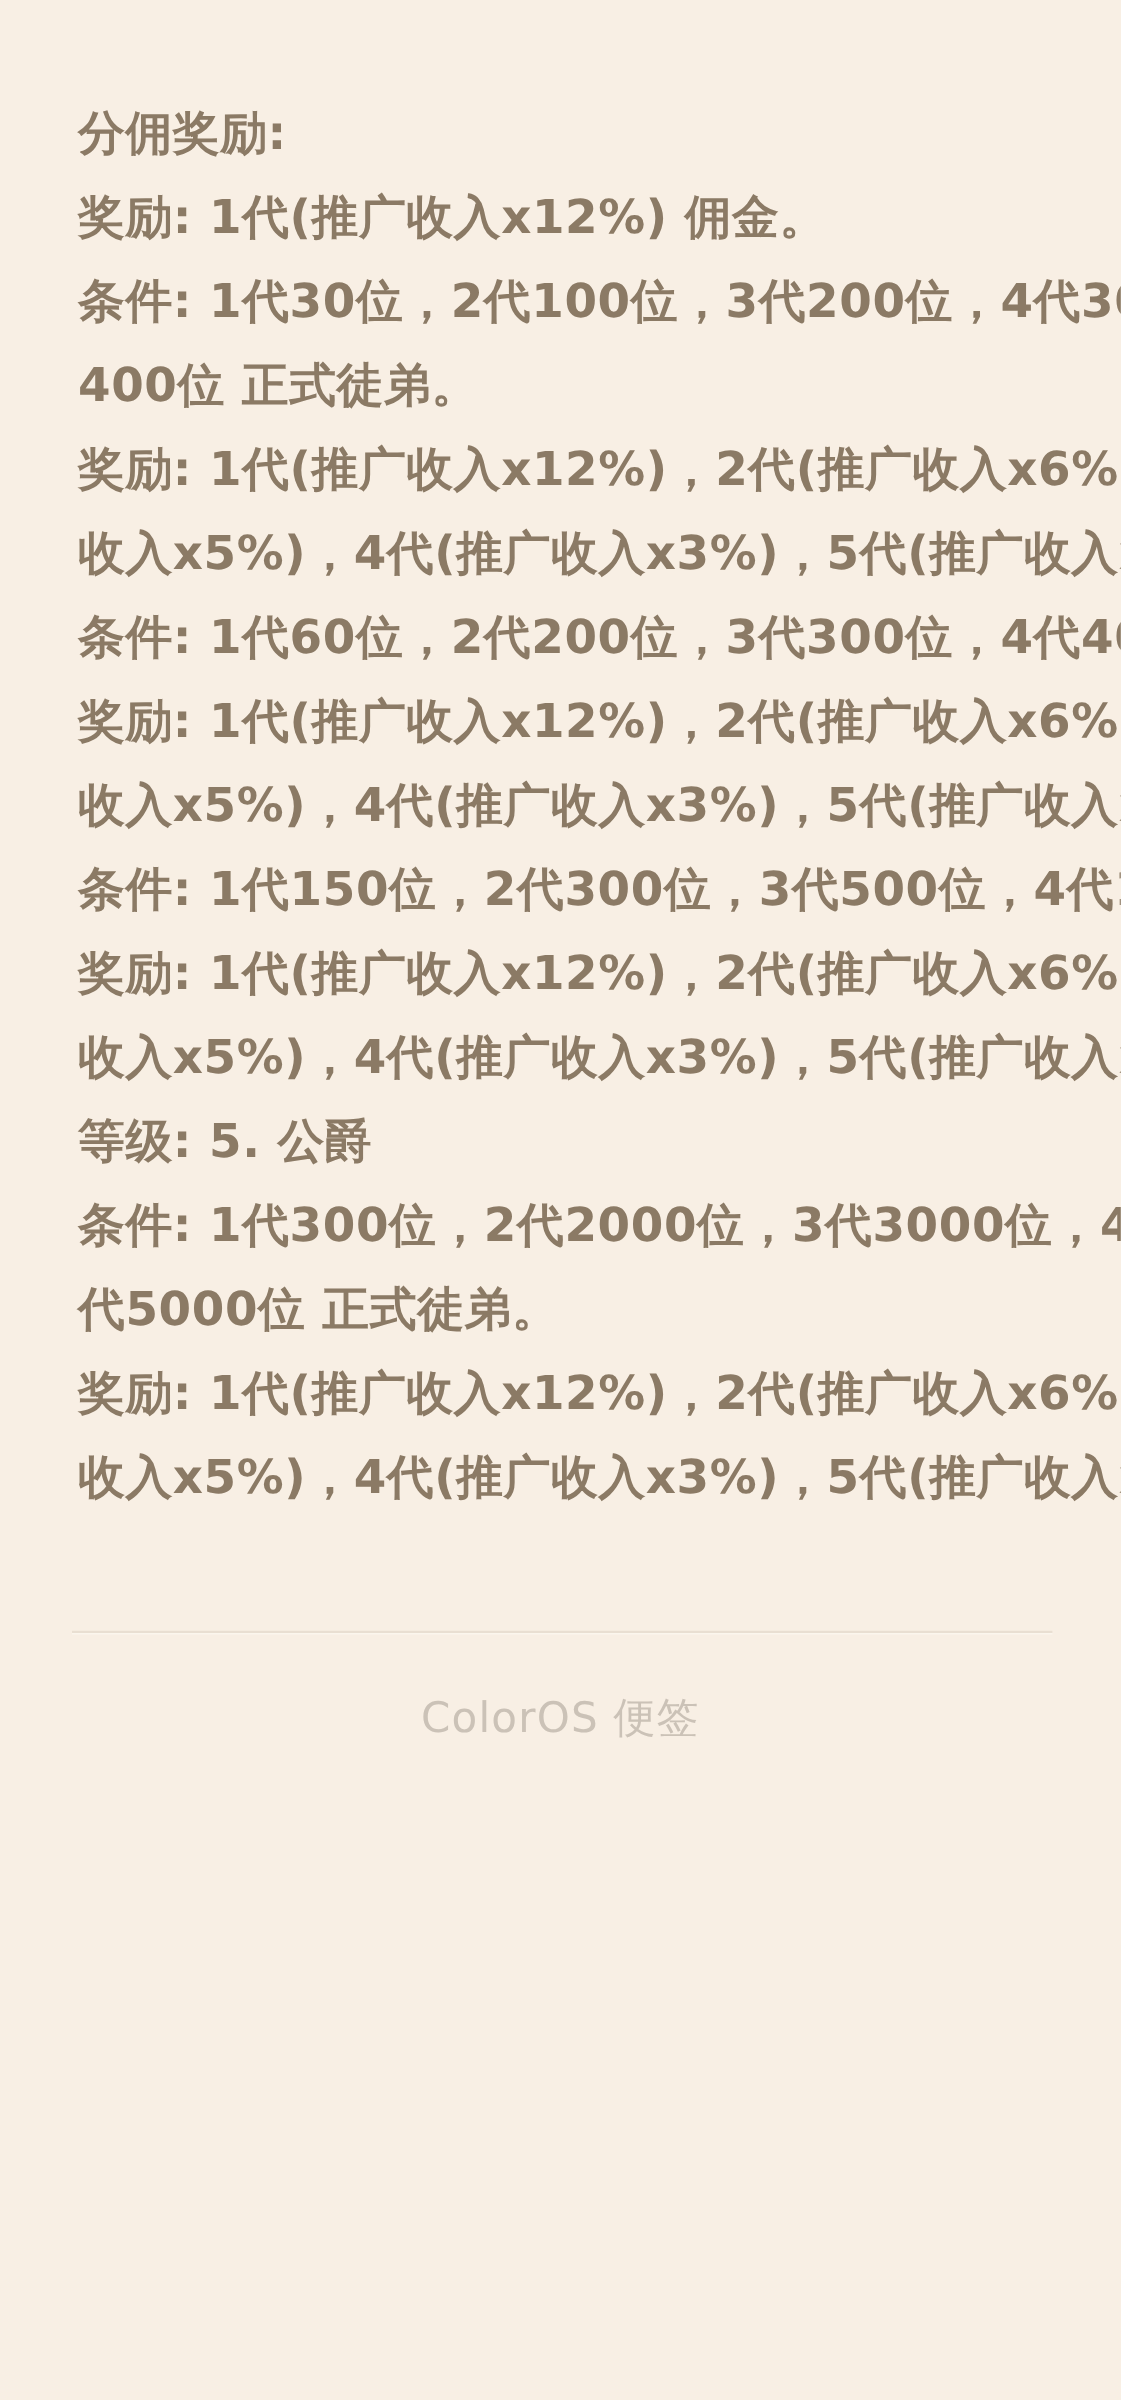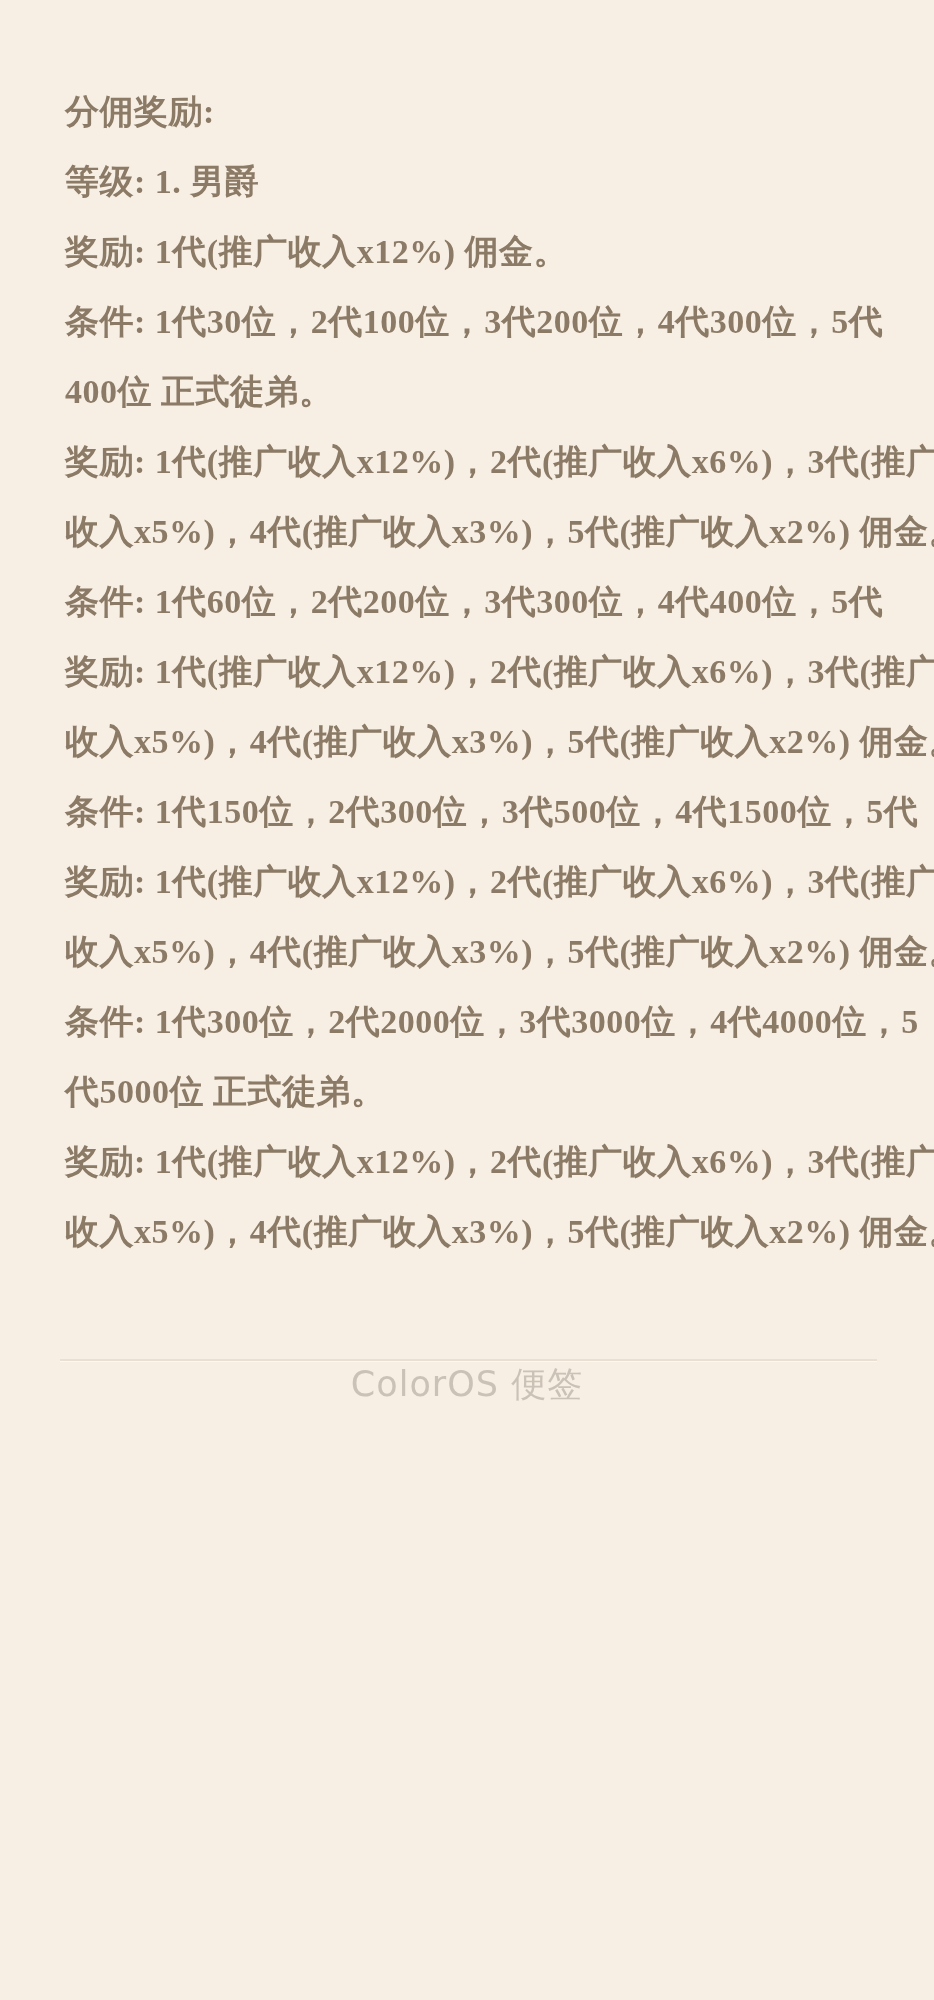--- a/index.html
+++ b/index.html
@@ -17,66 +17,66 @@
     width: 934px;
     height: 2000px;
     position: relative;
   }
   .note-body {
     padding: 77px 50px 0 65px;
   }
   .line {
     height: 70px;
     line-height: 70px;
-    font-size: 34px;
+    font-size: 39px;
     font-weight: bold;
     color: #8b7a65;
     letter-spacing: 0.5px;
     white-space: nowrap;
-    font-family: Liberation Serif, serif;
   }
   .divider {
     margin: 92px 57px 0 60px;
     height: 0;
     border-top: 2px solid #e9dfd2;
     border-bottom: 1px solid #fdf8f1;
   }
   .footer {
+    margin-top: 48px;
     text-align: center;
     font-size: 35px;
     line-height: 44px;
     color: #cbc2b7;
     letter-spacing: 1px;
     font-weight: normal;
   }
 </style>
 </head>
 <body>
 
 <div class="note-card">
   <div class="note-body">
 
     <div class="line">分佣奖励:</div>
 
-    <div class="line">等级: 1. 男爵</div>
     <div class="line">奖励: 1代(推广收入x12%) 佣金。</div>
 
     <div class="line">条件: 1代30位，2代100位，3代200位，4代300位，5代</div>
     <div class="line">400位 正式徒弟。</div>
     <div class="line">奖励: 1代(推广收入x12%)，2代(推广收入x6%)，3代(推广</div>
     <div class="line">收入x5%)，4代(推广收入x3%)，5代(推广收入x2%) 佣金。</div>
 
     <div class="line">条件: 1代60位，2代200位，3代300位，4代400位，5代</div>
     <div class="line">奖励: 1代(推广收入x12%)，2代(推广收入x6%)，3代(推广</div>
     <div class="line">收入x5%)，4代(推广收入x3%)，5代(推广收入x2%) 佣金。</div>
 
     <div class="line">条件: 1代150位，2代300位，3代500位，4代1500位，5代</div>
     <div class="line">奖励: 1代(推广收入x12%)，2代(推广收入x6%)，3代(推广</div>
     <div class="line">收入x5%)，4代(推广收入x3%)，5代(推广收入x2%) 佣金。</div>
 
+    <div class="line">等级: 5. 公爵</div>
     <div class="line">条件: 1代300位，2代2000位，3代3000位，4代4000位，5</div>
     <div class="line">代5000位 正式徒弟。</div>
     <div class="line">奖励: 1代(推广收入x12%)，2代(推广收入x6%)，3代(推广</div>
     <div class="line">收入x5%)，4代(推广收入x3%)，5代(推广收入x2%) 佣金。</div>
 
   </div>
 
   <div class="divider"></div>
 
   <div class="footer">ColorOS 便签</div>

